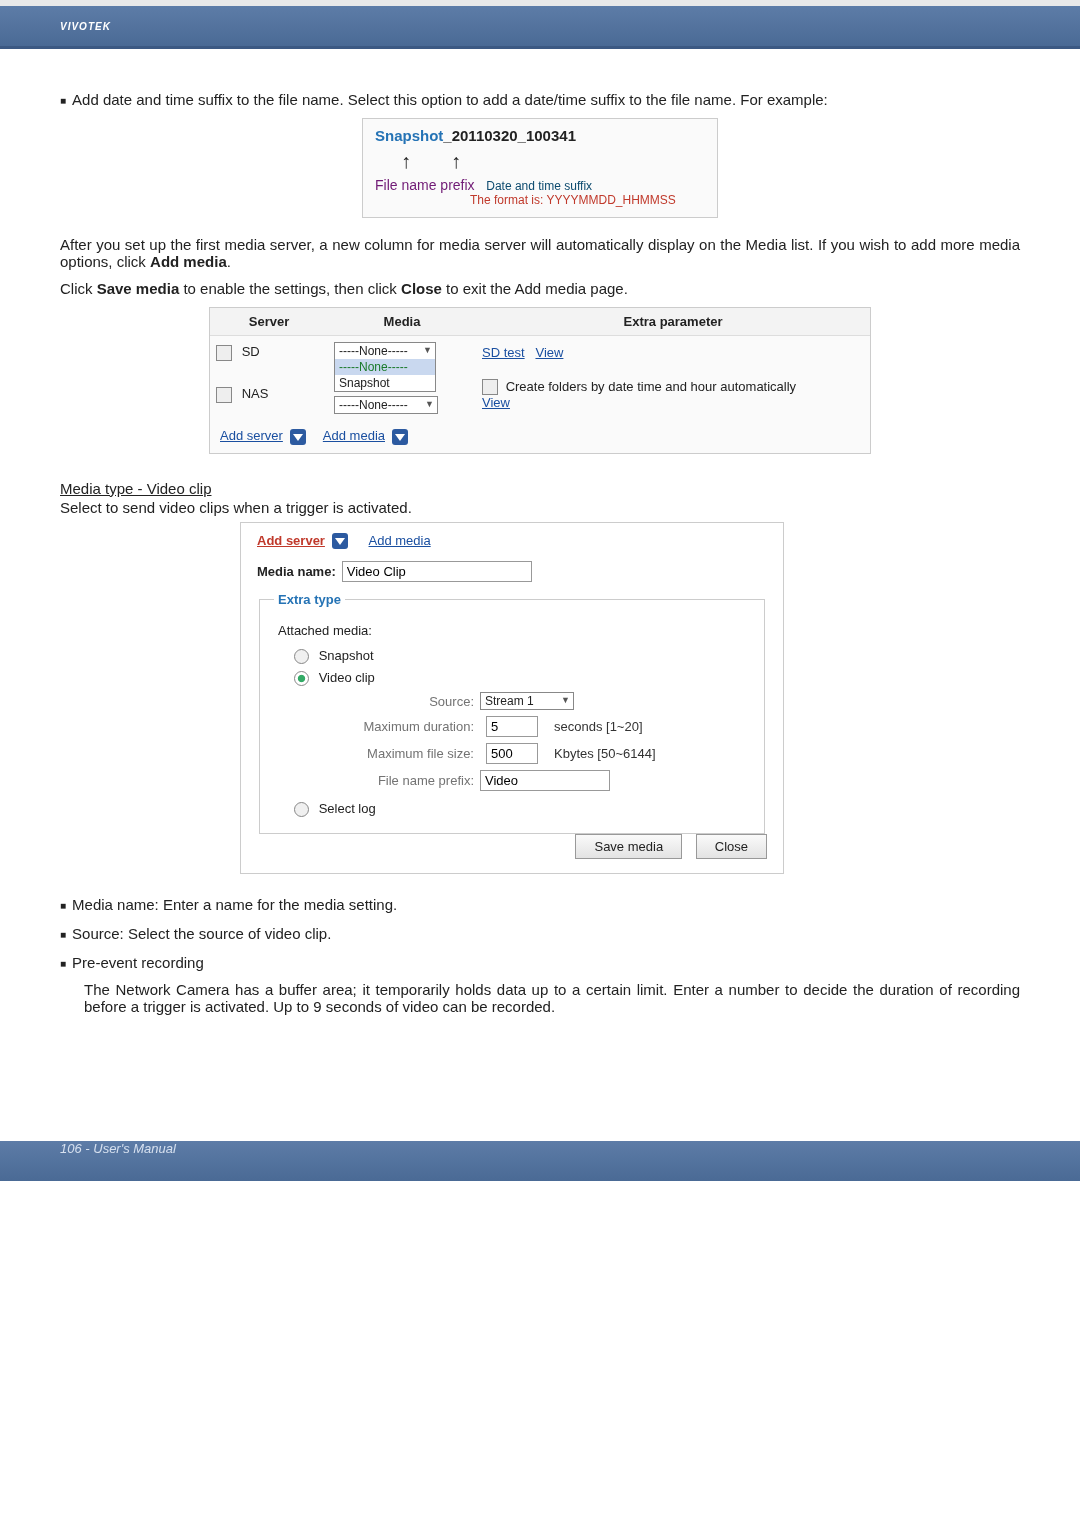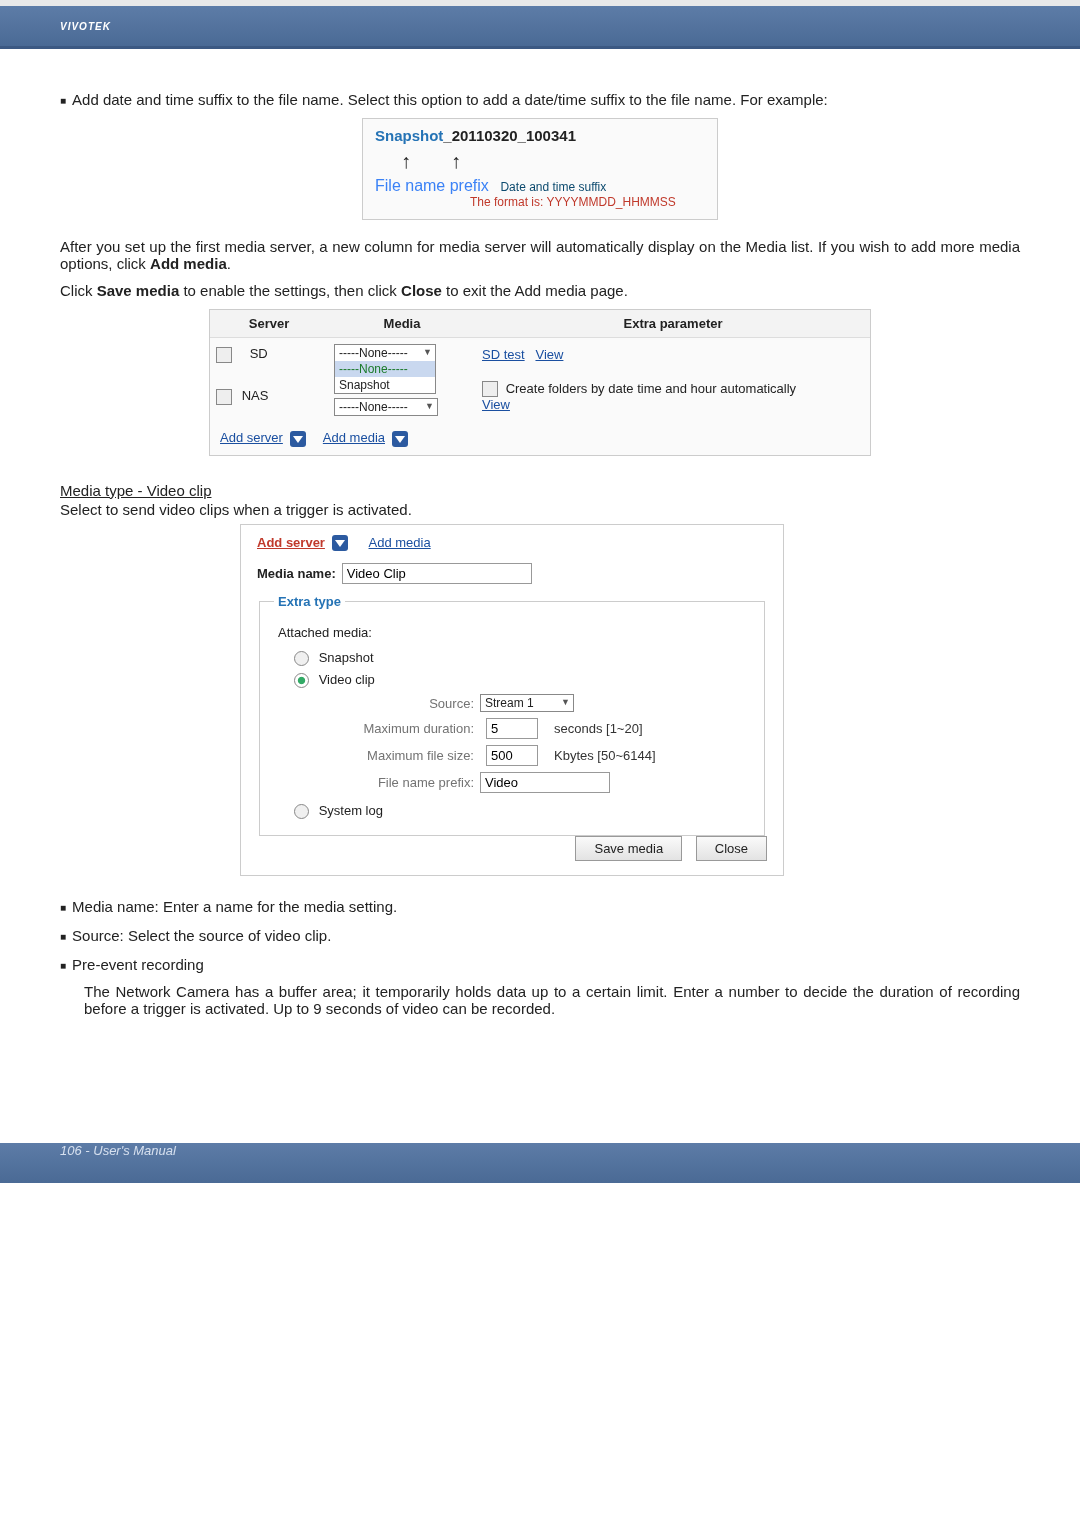--- a/index.html
+++ b/index.html
@@ -46,21 +46,21 @@
     width: 330px;
     margin: 10px auto 18px auto;
     border: 1px solid #ccc;
     background: #fafafa;
     padding: 8px 12px 10px 12px;
     font-size: 13px;
   }
   .illus1 .snap-line { color:#2573b5; font-weight:bold; font-size:15px;}
   .illus1 .black { color:#222; font-weight:bold;}
   .illus1 .arrows { margin: 6px 0 4px 0; font-size:20px; letter-spacing:40px; padding-left:26px;}
-  .illus1 .fname { color:#3b82f6; font-size:16px; display:inline-block; margin-right:8px;}
+  .illus1 .fname { color:#701a75; font-size:14px; display:inline-block; margin-right:8px;}
   .illus1 .dts { color:#0c4a6e; font-size:12px; display:inline-block;}
   .illus1 .fmt { color:#c0392b; font-size:12px; display:block; margin-left:95px;}
 
   
   .panel {
     width: 660px;
     margin: 10px auto 22px auto;
     border: 1px solid #ccc;
     background: #fafafa;
     font-size: 13px;
@@ -166,21 +166,21 @@
     <table>
       <tbody>
           <tr>
         <th style="width:110px;">Server</th>
         <th style="width:140px;">Media</th>
         <th>Extra parameter</th>
       </tr>
       <tr>
         <td>
           <span class="cb"></span>
-          <span style="margin-left:14px;">SD</span>
+          <span style="margin-left:6px;">SD</span>
         </td>
         <td rowspan="2" style="vertical-align:top;">
           <div class="dd-open">
             <div class="opt">-----None-----</div>
             <div class="sel" style="color:#1a7a2a;">-----None-----</div>
             <div class="opt">Snapshot</div>
           </div>
           <div style="margin-top:4px;"><span class="dd">-----None-----</span></div>
         </td>
         <td>
@@ -254,21 +254,21 @@
         <input class="num" value="500" style="">
         <span class="hint">Kbytes [50~6144]</span>
       </div>
       <div class="field-line">
         <span class="flabel">File name prefix:</span>
         <input class="text" style="width: 120px;" value="Video">
       </div>
 
       <div style="margin:10px 0 2px 20px;">
         <span class="radio"></span>
-        <span>System log</span>
+        <span>Select log</span>
       </div>
     </fieldset>
 
     <div class="actions">
       <span class="btn">Save media</span>
       <span class="btn">Close</span>
     </div>
   </div>
 
   <div class="bullet-row">

